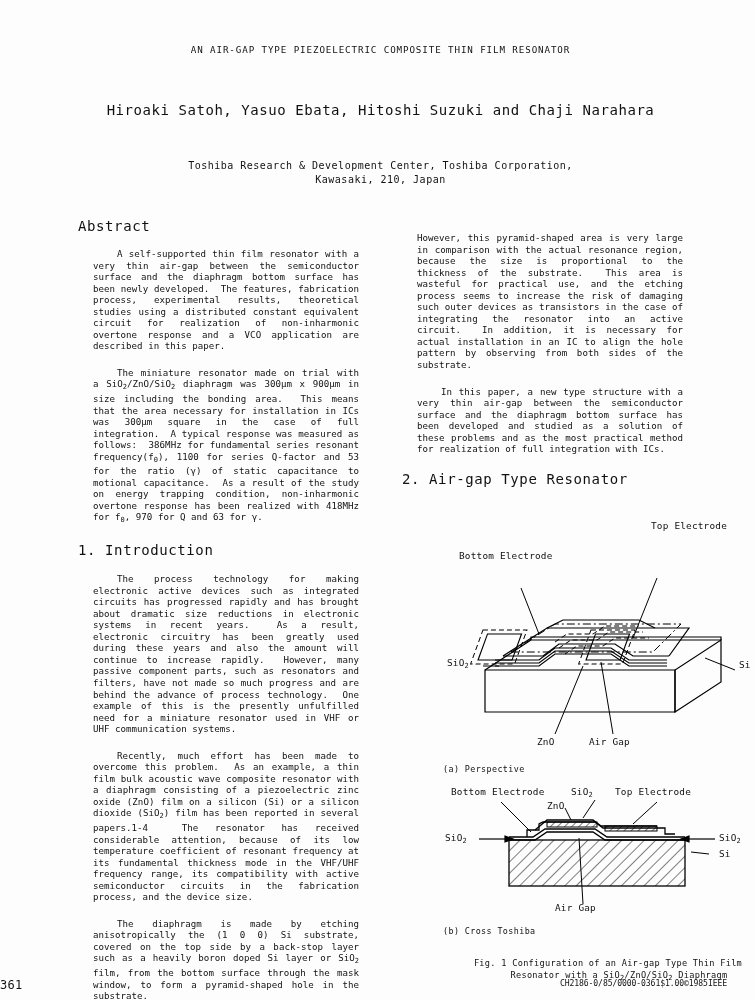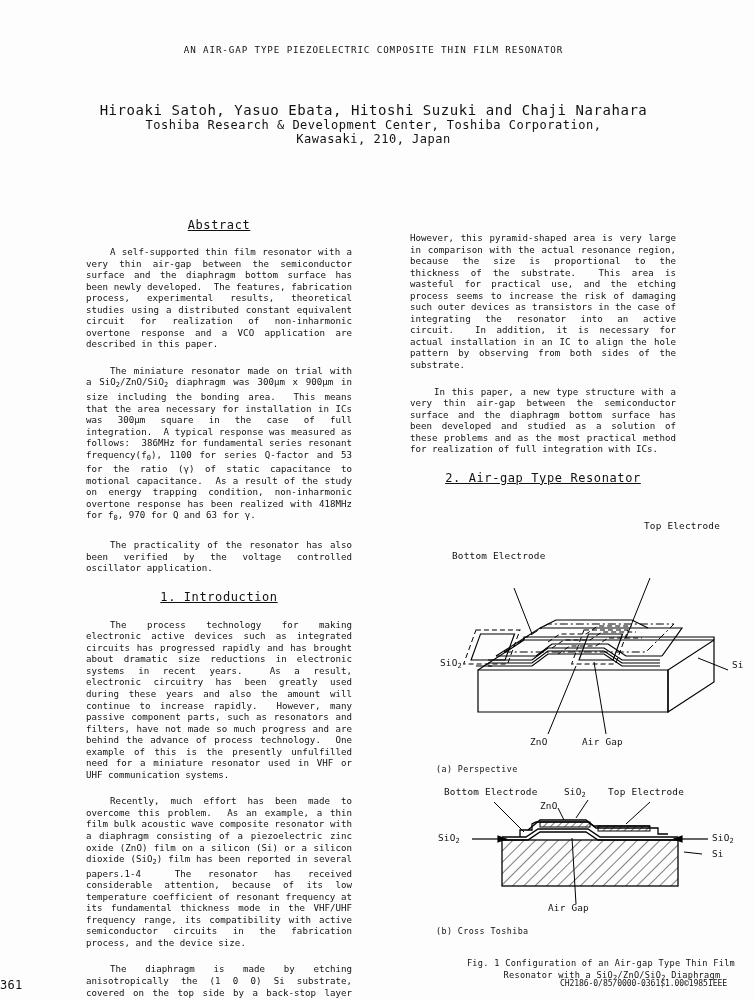--- a/index.html
+++ b/index.html
@@ -1,40 +1,40 @@
 <!DOCTYPE html>
 <html><head>
 <meta charset="utf-8">
 <style>
   html,body{margin:0;padding:0;background:#8c8c8c;}
   body{font-family:"DejaVu Sans Mono","Liberation Mono",monospace;}
   .page{
     position:relative;width:755px;height:1000px;background:#fdfdfd;
     margin:0 auto;overflow:hidden;color:#111;
   }
-  .sheet{position:absolute;left:24px;top:22px;width:699px;height:956px;}
+  .sheet{position:absolute;left:31px;top:22px;width:699px;height:956px;}
 
   .title{
     text-align:center;font-size:9.2px;letter-spacing:.9px;
     margin-top:22px;white-space:nowrap;
   }
   .authors{
     text-align:center;font-size:14px;letter-spacing:.55px;margin-top:47px;
   }
   .affil{
-    text-align:center;font-size:12px;letter-spacing:.5px;line-height:14px;
+    text-align:center;font-size:10px;letter-spacing:.5px;margin-top:41px;line-height:14px;
   }
 
   .cols{position:absolute;left:47px;top:196px;width:620px;}
   .col{width:296px;float:left;}
   .col.right{margin-left:28px;}
 
   .h-sec{
-    text-align:center;font-size:12px;letter-spacing:.6px;
-    text-decoration:underline;margin:0 0 13px 0;
+    text-align:left;font-size:14px;letter-spacing:.6px;
+    margin:0 0 13px 0;
   }
   .h-sec.gap{margin-bottom:16px;}
 
   p.body{
     margin:15px;font-size:9.15px;line-height:11.55px;letter-spacing:.02px;
     text-align:justify;text-indent:24px;white-space:pre-wrap;
     -webkit-hyphens:none;hyphens:none;
   }
   p.body.noind{text-indent:0;}
 
@@ -67,21 +67,20 @@
     <div>Toshiba Research &amp; Development Center, Toshiba Corporation,</div>
     <div>Kawasaki, 210, Japan</div>
   </div>
 
   <div class="cols">
 
     <div class="col left">
       <div class="h-sec">Abstract</div>
       <p class="body">A self-supported thin film resonator with a very thin air-gap between the semiconductor surface and the diaphragm bottom surface has been newly developed.  The features, fabrication process, experimental results, theoretical studies using a distributed constant equivalent circuit for realization of non-inharmonic overtone response and a VCO application are described in this paper.</p>
       <p class="body">The miniature resonator made on trial with a SiO<sub>2</sub>/ZnO/SiO<sub>2</sub> diaphragm was 300μm x 900μm in size including the bonding area.  This means that the area necessary for installation in ICs was 300μm square in the case of full integration.  A typical response was measured as follows:  386MHz for fundamental series resonant frequency(f<sub>0</sub>), 1100 for series Q-factor and 53 for the ratio (γ) of static capacitance to motional capacitance.  As a result of the study on energy trapping condition, non-inharmonic overtone response has been realized with 418MHz for f<sub>0</sub>, 970 for Q and 63 for γ.</p>
-      <p class="body">The practicality of the resonator has also been verified by the voltage controlled oscillator application.</p>
 
       <div class="h-sec gap">1.  Introduction</div>
       <p class="body">The process technology for making electronic active devices such as integrated circuits has progressed rapidly and has brought about dramatic size reductions in electronic systems in recent years.  As a result, electronic circuitry has been greatly used during these years and also the amount will continue to increase rapidly.  However, many passive component parts, such as resonators and filters, have not made so much progress and are behind the advance of process technology.  One example of this is the presently unfulfilled need for a miniature resonator used in VHF or UHF communication systems.</p>
       <p class="body">Recently, much effort has been made to overcome this problem.  As an example, a thin film bulk acoustic wave composite resonator with a diaphragm consisting of a piezoelectric zinc oxide (ZnO) film on a silicon (Si) or a silicon dioxide (SiO<sub>2</sub>) film has been reported in several papers.1-4  The resonator has received considerable attention, because of its low temperature coefficient of resonant frequency at its fundamental thickness mode in the VHF/UHF frequency range, its compatibility with active semiconductor circuits in the fabrication process, and the device size.</p>
       <p class="body">The diaphragm is made by etching anisotropically the (1 0 0) Si substrate, covered on the top side by a back-stop layer such as a heavily boron doped Si layer or SiO<sub>2</sub> film, from the bottom surface through the mask window, to form a pyramid-shaped hole in the substrate.</p>
     </div>
 
     <div class="col right">
       <p class="body noind">However, this pyramid-shaped area is very large in comparison with the actual resonance region, because the size is proportional to the thickness of the substrate.  This area is wasteful for practical use, and the etching process seems to increase the risk of damaging such outer devices as transistors in the case of integrating the resonator into an active circuit.  In addition, it is necessary for actual installation in an IC to align the hole pattern by observing from both sides of the substrate.</p>
       <p class="body">In this paper, a new type structure with a very thin air-gap between the semiconductor surface and the diaphragm bottom surface has been developed and studied as a solution of these problems and as the most practical method for realization of full integration with ICs.</p>

